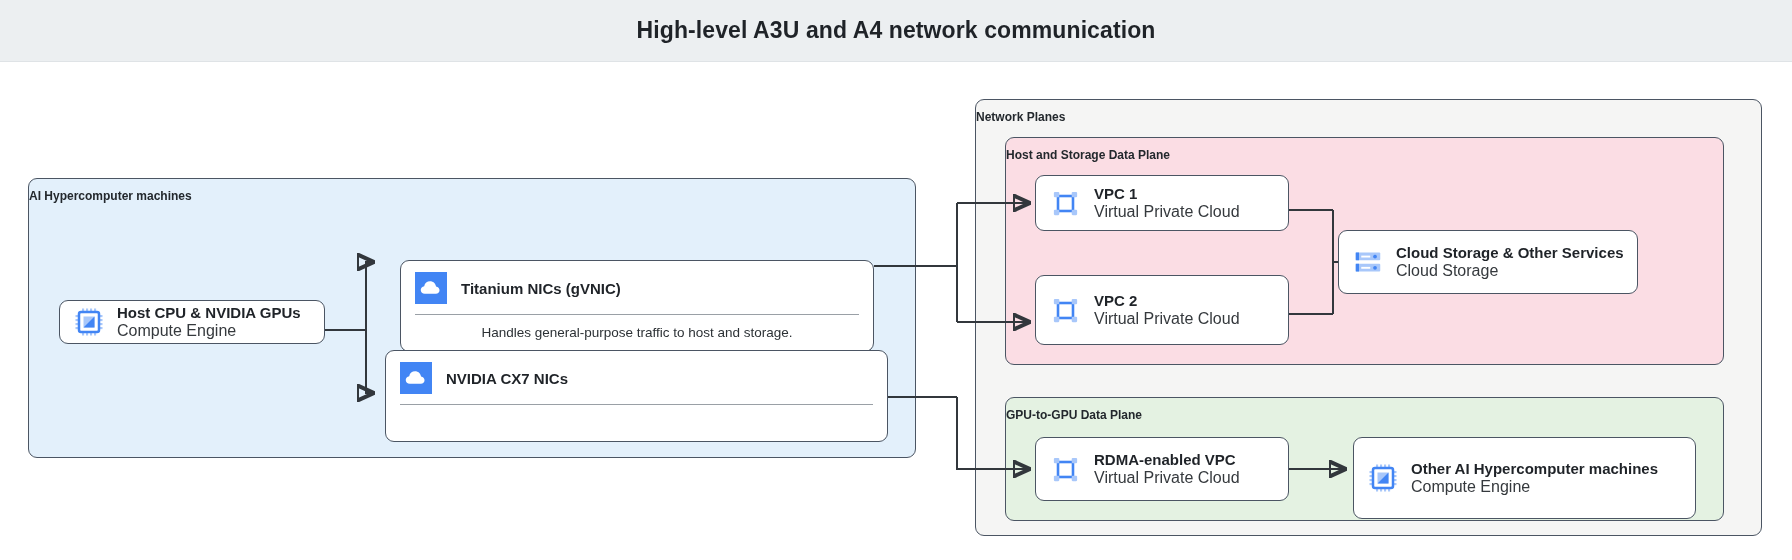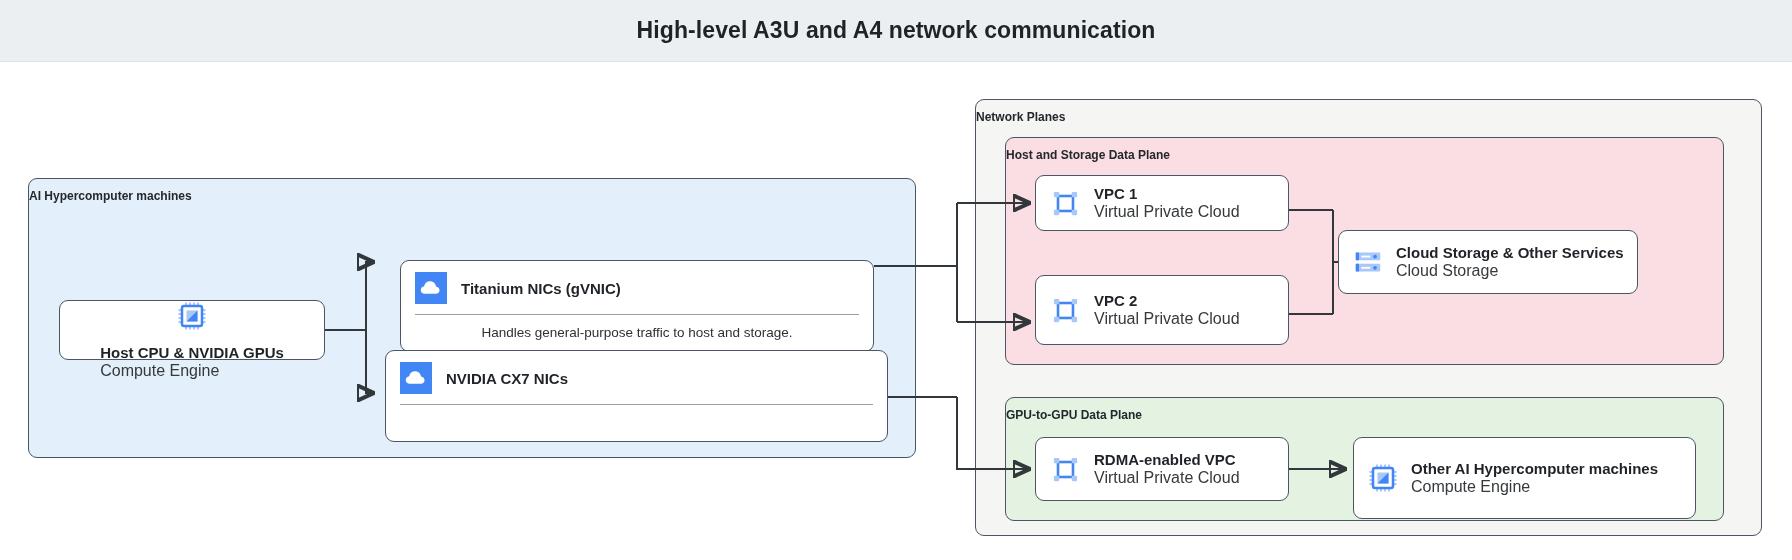--- a/index.html
+++ b/index.html
@@ -132,21 +132,21 @@
     <path d="M1289,314 L1333,314"></path>
     <path d="M1333,210 L1333,314"></path>
     <path d="M1333,262 L1381,262" marker-end="url(#arw)"></path>
 
     <path d="M888,397 L957,397"></path>
     <path d="M957,397 L957,469 L1029,469" marker-end="url(#arw)"></path>
 
     <path d="M1289,469 L1345,469" marker-end="url(#arw)"></path>
   </svg>
 
-  <div class="card" style="left:59px; top:300px; width:266px; height:60px;flex-direction:column;">
+  <div class="card" style="left:59px; top:300px; width:266px; height:44px;">
     <svg class="icon" width="30" height="30" viewBox="0 0 24 24">
       <g fill="#a8c7fa">
         <rect x="6.4" y="1.2" width="1.7" height="3.2"></rect>
           <rect x="9.6" y="1.2" width="1.7" height="3.2"></rect>
         <rect x="12.8" y="1.2" width="1.7" height="3.2"></rect>
           <rect x="16" y="1.2" width="1.7" height="3.2"></rect>
         <rect x="6.4" y="19.6" width="1.7" height="3.2"></rect>
           <rect x="9.6" y="19.6" width="1.7" height="3.2"></rect>
         <rect x="12.8" y="19.6" width="1.7" height="3.2"></rect>
           <rect x="16" y="19.6" width="1.7" height="3.2"></rect>

